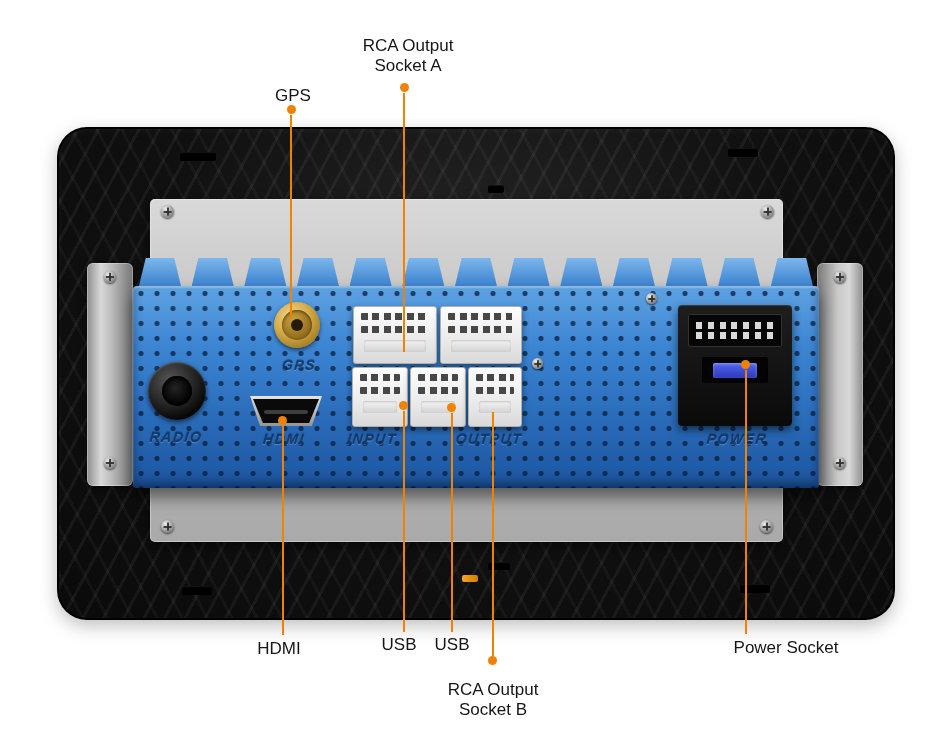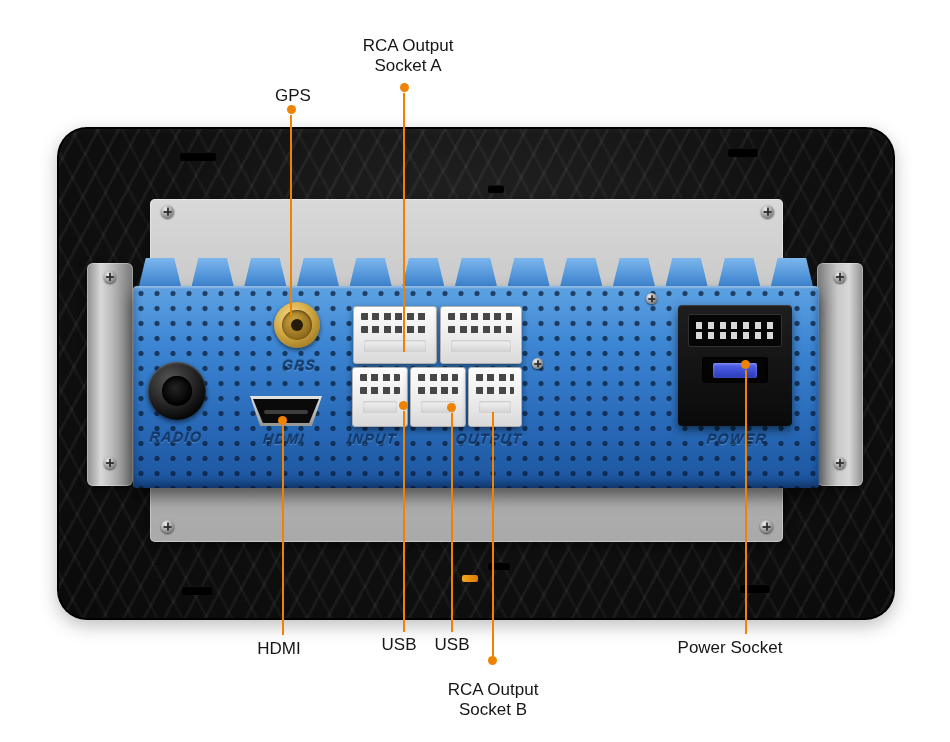--- a/index.html
+++ b/index.html
@@ -298,16 +298,16 @@
     <div class="cline" style="left:451px; top:413px; height:219px;"></div>
     <div class="callout-label" style="left:422px; top:635px; width:60px;">USB</div>
 
     <div class="cline" style="left:492px; top:412px; height:244px;"></div>
     <div class="cdot" style="left:488px; top:656px;"></div>
     <div class="callout-label" style="left:413px; top:680px; width:160px;">RCA Output
 Socket B</div>
 
     <div class="cdot" style="left:741px; top:360px;"></div>
     <div class="cline" style="left:745px; top:370px; height:264px;"></div>
-    <div class="callout-label" style="left:660px; top:638px; width:140px;">Power Socket</div>
+    <div class="callout-label" style="left:716px; top:638px; width:140px;">Power Socket</div>
   </div>
 
 </div>
 
 </body></html>

